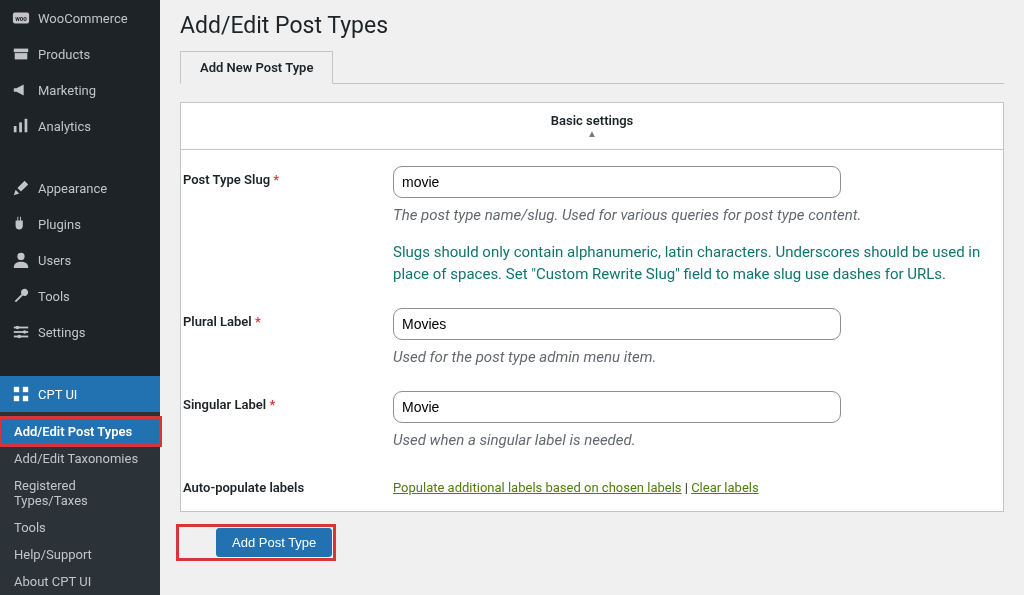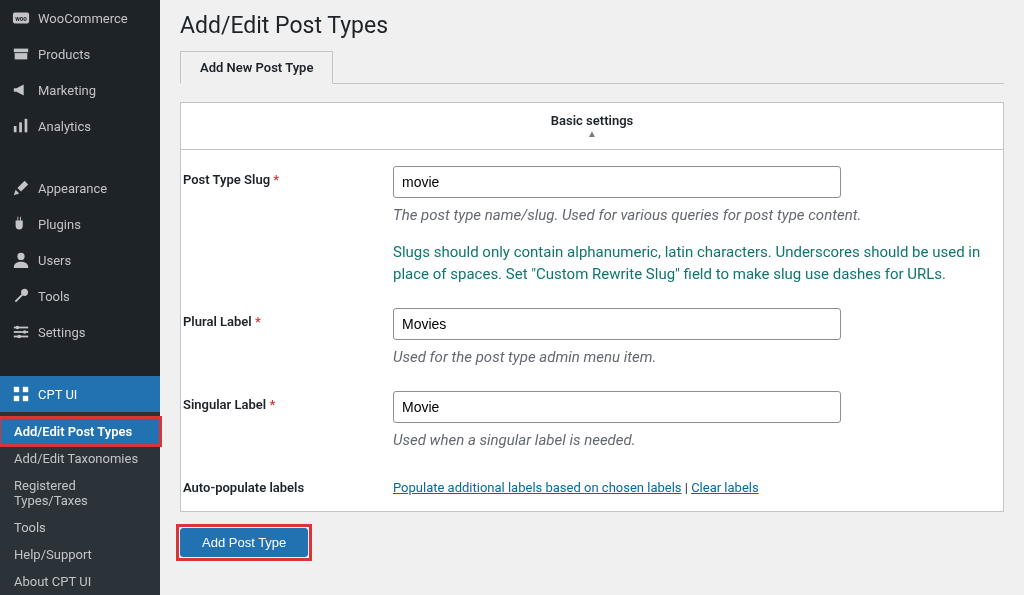--- a/index.html
+++ b/index.html
@@ -19,25 +19,25 @@
 .tabs{border-bottom:1px solid #c3c4c7;margin-bottom:18px;}
 .tab{display:inline-block;padding:8px 19px;border:1px solid #c3c4c7;border-bottom:1px solid #f0f0f1;background:#f0f0f1;margin-bottom:-1px;font-weight:600;cursor:pointer;}
 .panel{border:1px solid #c3c4c7;background:#fff;margin-bottom:16px;}
 .panel-head{padding:10px 12px;border-bottom:1px solid #c3c4c7;font-weight:600;display:flex;justify-content:space-between;align-items:center;cursor:pointer;flex-direction:column;}
 .panel-head .caret{color:#787c82;font-size:10px;}
 .panel-body{padding:16px 2px;}
 .field{display:flex;margin-bottom:22px;}
 .field .label{width:210px;flex-shrink:0;font-weight:600;padding-top:6px;}
 .field .req{color:#d63638;}
 .field .control{flex:1;}
-.field input[type="text"]{width:430px;max-width:100%;padding:4px 8px;border:1px solid #8c8f94;border-radius:3px;font-size:14px;line-height:1.6;background:#fff;}
+.field input[type="text"]{width:430px;max-width:100%;padding:4px 8px;border:1px solid #8c8f94;border-radius:9px;font-size:14px;line-height:1.6;background:#fff;}
 .desc{color:#646970;font-style:italic;margin-top:6px;font-size:15px;line-height:1.5;}
-.links a{color:#0369a1;text-decoration:underline;cursor:pointer;}
+.links a{color:#4d7c0f;text-decoration:underline;cursor:pointer;}
 .links{padding-top:6px;}
-.btn-primary{background:#2271b1;border:1px solid #2271b1;color:#fff;font-size:13px;padding:6px 21px;border-radius:3px;cursor:pointer;}
+.btn-primary{background:#2271b1;border:1px solid #2271b1;color:#fff;font-size:13px;padding:6px 15px;border-radius:3px;cursor:pointer;margin-left:36px;}
 .btn-wrap{display:inline-block;outline:3px solid #d63638;outline-offset:1px;}
 svg{fill:currentColor;}
 </style>
 </head>
 <body>
 
 <div class="wrap">
   <nav class="sidebar">
     <ul class="menu">
       <li>

